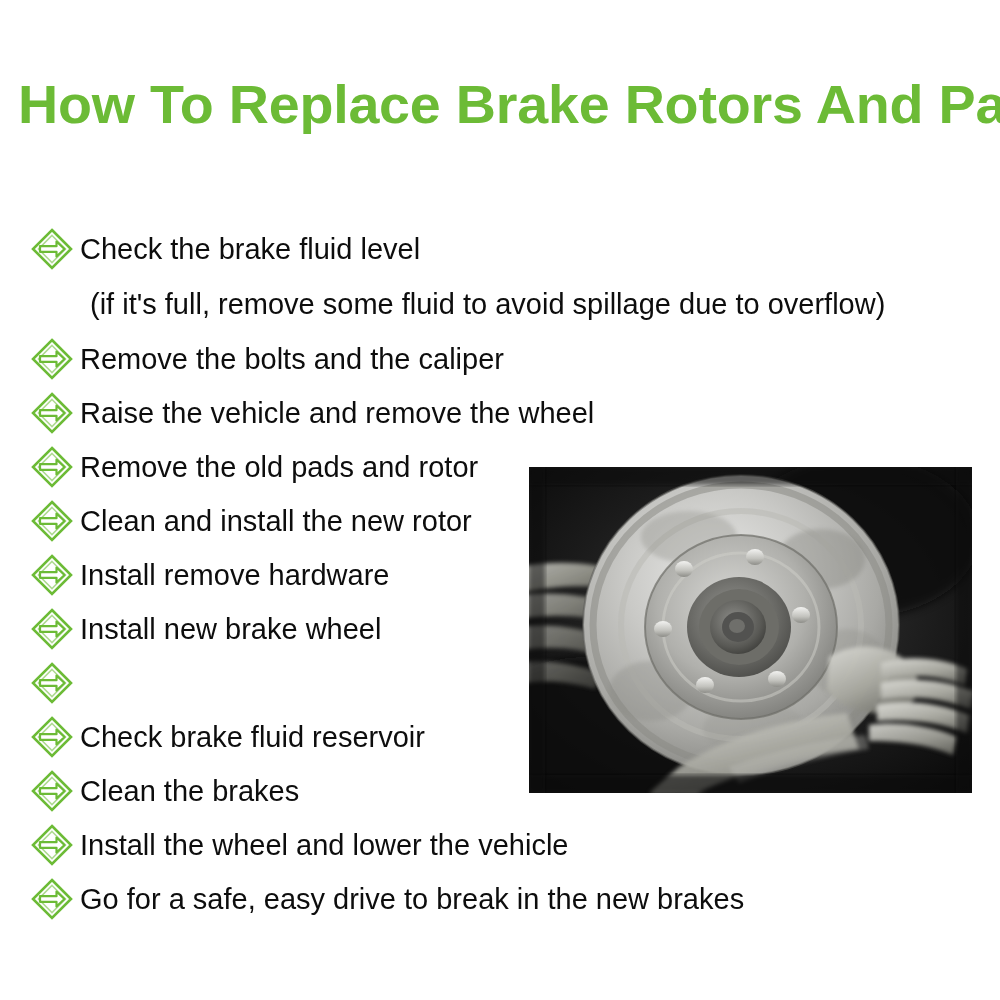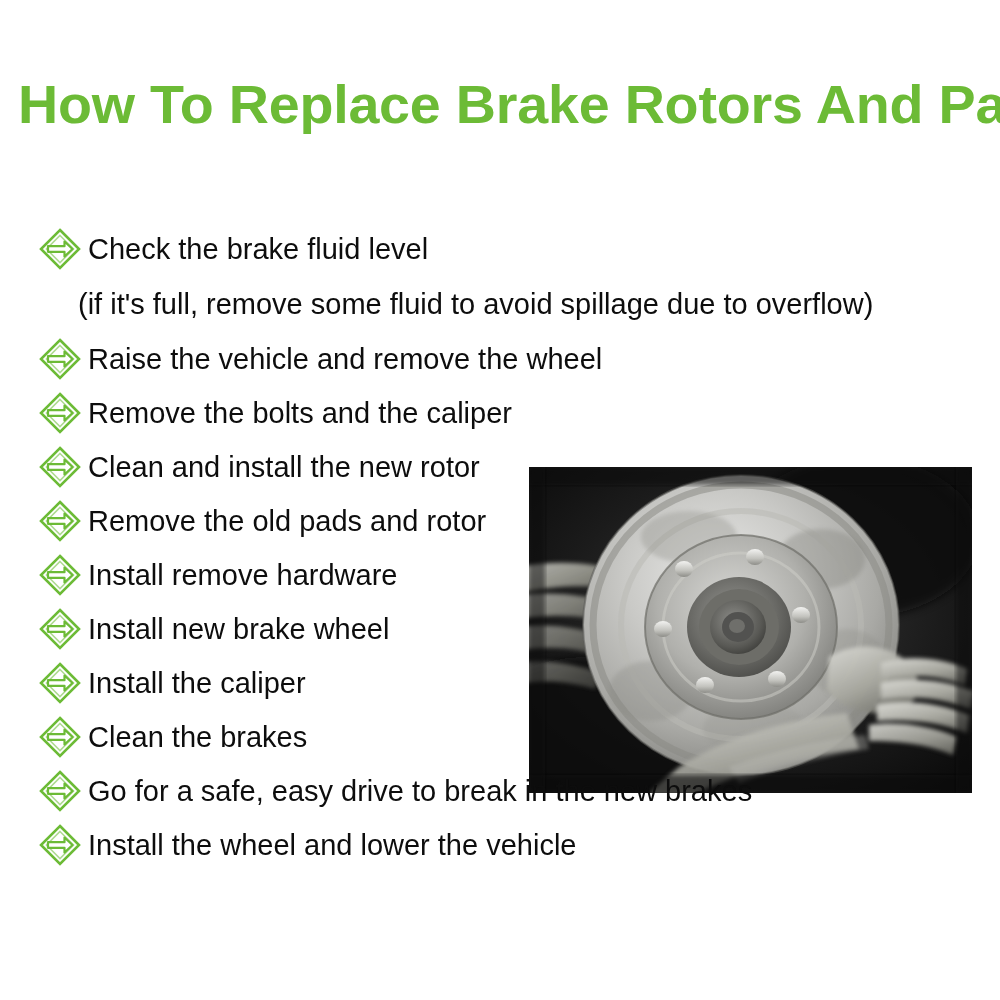--- a/index.html
+++ b/index.html
@@ -32,21 +32,21 @@
     line-height: 64px;
     letter-spacing: -0.2px;
     white-space: nowrap;
     transform: scaleX(1.03);
     transform-origin: left center;
   }
 
   
   .steps {
     position: absolute;
-    left: 16px;
+    left: 8px;
     top: 222px;
     width: 900px;
   }
   .step-row {
     position: relative;
     display: flex;
     align-items: center;
     height: 54px;
     padding-left: 22px;
   }
@@ -69,20 +69,21 @@
     line-height: 34px;
     white-space: nowrap;
   }
   
   .sub-row {
     position: relative;
     display: flex;
     align-items: center;
     height: 56px;
     padding-left: 62px;
+    margin-left: 20px;
   }
   .sub-text {
     color: #0d0d0d;
     font-family: "Liberation Sans", sans-serif;
     font-size: 29px;
     line-height: 34px;
     white-space: nowrap;
   }
 
   
@@ -241,32 +242,43 @@
     </div>
 
     <div class="step-row">
       <span class="bullet">
         <svg viewBox="0 0 44 44" aria-hidden="true">
           <polygon points="22,3 41,22 22,41 3,22" fill="none" stroke="#6CBB36" stroke-width="2.6"></polygon>
           <polygon points="22,8.5 35.5,22 22,35.5 8.5,22" fill="none" stroke="#6CBB36" stroke-width="1.6" opacity="0.55"></polygon>
           <path d="M10 19.2 H26.5 V14.5 L34.5 22 L26.5 29.5 V24.8 H10 Z" fill="none" stroke="#6CBB36" stroke-width="2.2" stroke-linejoin="round"></path>
         </svg>
       </span>
+      <span class="step-text">Remove the bolts and the caliper</span>
+    </div>
+
+    <div class="step-row">
+      <span class="bullet">
+        <svg viewBox="0 0 44 44" aria-hidden="true">
+          <polygon points="22,3 41,22 22,41 3,22" fill="none" stroke="#6CBB36" stroke-width="2.6"></polygon>
+          <polygon points="22,8.5 35.5,22 22,35.5 8.5,22" fill="none" stroke="#6CBB36" stroke-width="1.6" opacity="0.55"></polygon>
+          <path d="M10 19.2 H26.5 V14.5 L34.5 22 L26.5 29.5 V24.8 H10 Z" fill="none" stroke="#6CBB36" stroke-width="2.2" stroke-linejoin="round"></path>
+        </svg>
+      </span>
       <span class="step-text">Raise the vehicle and remove the wheel</span>
     </div>
 
     <div class="step-row">
       <span class="bullet">
         <svg viewBox="0 0 44 44" aria-hidden="true">
           <polygon points="22,3 41,22 22,41 3,22" fill="none" stroke="#6CBB36" stroke-width="2.6"></polygon>
           <polygon points="22,8.5 35.5,22 22,35.5 8.5,22" fill="none" stroke="#6CBB36" stroke-width="1.6" opacity="0.55"></polygon>
           <path d="M10 19.2 H26.5 V14.5 L34.5 22 L26.5 29.5 V24.8 H10 Z" fill="none" stroke="#6CBB36" stroke-width="2.2" stroke-linejoin="round"></path>
         </svg>
       </span>
-      <span class="step-text">Remove the bolts and the caliper</span>
+      <span class="step-text">Remove the old pads and rotor</span>
     </div>
 
     <div class="step-row">
       <span class="bullet">
         <svg viewBox="0 0 44 44" aria-hidden="true">
           <polygon points="22,3 41,22 22,41 3,22" fill="none" stroke="#6CBB36" stroke-width="2.6"></polygon>
           <polygon points="22,8.5 35.5,22 22,35.5 8.5,22" fill="none" stroke="#6CBB36" stroke-width="1.6" opacity="0.55"></polygon>
           <path d="M10 19.2 H26.5 V14.5 L34.5 22 L26.5 29.5 V24.8 H10 Z" fill="none" stroke="#6CBB36" stroke-width="2.2" stroke-linejoin="round"></path>
         </svg>
       </span>
@@ -274,31 +286,20 @@
     </div>
 
     <div class="step-row">
       <span class="bullet">
         <svg viewBox="0 0 44 44" aria-hidden="true">
           <polygon points="22,3 41,22 22,41 3,22" fill="none" stroke="#6CBB36" stroke-width="2.6"></polygon>
           <polygon points="22,8.5 35.5,22 22,35.5 8.5,22" fill="none" stroke="#6CBB36" stroke-width="1.6" opacity="0.55"></polygon>
           <path d="M10 19.2 H26.5 V14.5 L34.5 22 L26.5 29.5 V24.8 H10 Z" fill="none" stroke="#6CBB36" stroke-width="2.2" stroke-linejoin="round"></path>
         </svg>
       </span>
-      <span class="step-text">Remove the old pads and rotor</span>
-    </div>
-
-    <div class="step-row">
-      <span class="bullet">
-        <svg viewBox="0 0 44 44" aria-hidden="true">
-          <polygon points="22,3 41,22 22,41 3,22" fill="none" stroke="#6CBB36" stroke-width="2.6"></polygon>
-          <polygon points="22,8.5 35.5,22 22,35.5 8.5,22" fill="none" stroke="#6CBB36" stroke-width="1.6" opacity="0.55"></polygon>
-          <path d="M10 19.2 H26.5 V14.5 L34.5 22 L26.5 29.5 V24.8 H10 Z" fill="none" stroke="#6CBB36" stroke-width="2.2" stroke-linejoin="round"></path>
-        </svg>
-      </span>
       <span class="step-text">Install remove hardware</span>
     </div>
 
     <div class="step-row">
       <span class="bullet">
         <svg viewBox="0 0 44 44" aria-hidden="true">
           <polygon points="22,3 41,22 22,41 3,22" fill="none" stroke="#6CBB36" stroke-width="2.6"></polygon>
           <polygon points="22,8.5 35.5,22 22,35.5 8.5,22" fill="none" stroke="#6CBB36" stroke-width="1.6" opacity="0.55"></polygon>
           <path d="M10 19.2 H26.5 V14.5 L34.5 22 L26.5 29.5 V24.8 H10 Z" fill="none" stroke="#6CBB36" stroke-width="2.2" stroke-linejoin="round"></path>
         </svg>
@@ -307,51 +308,60 @@
     </div>
 
     <div class="step-row">
       <span class="bullet">
         <svg viewBox="0 0 44 44" aria-hidden="true">
           <polygon points="22,3 41,22 22,41 3,22" fill="none" stroke="#6CBB36" stroke-width="2.6"></polygon>
           <polygon points="22,8.5 35.5,22 22,35.5 8.5,22" fill="none" stroke="#6CBB36" stroke-width="1.6" opacity="0.55"></polygon>
           <path d="M10 19.2 H26.5 V14.5 L34.5 22 L26.5 29.5 V24.8 H10 Z" fill="none" stroke="#6CBB36" stroke-width="2.2" stroke-linejoin="round"></path>
         </svg>
       </span>
-      <span class="step-text">Install the caliper</span>
-    </div>
-
+    </div>
+
+    <div class="step-row">
+      <span class="bullet">
+        <svg viewBox="0 0 44 44" aria-hidden="true">
+          <polygon points="22,3 41,22 22,41 3,22" fill="none" stroke="#6CBB36" stroke-width="2.6"></polygon>
+          <polygon points="22,8.5 35.5,22 22,35.5 8.5,22" fill="none" stroke="#6CBB36" stroke-width="1.6" opacity="0.55"></polygon>
+          <path d="M10 19.2 H26.5 V14.5 L34.5 22 L26.5 29.5 V24.8 H10 Z" fill="none" stroke="#6CBB36" stroke-width="2.2" stroke-linejoin="round"></path>
+        </svg>
+      </span>
+      <span class="step-text">Check brake fluid reservoir</span>
+    </div>
 
     <div class="step-row">
       <span class="bullet">
         <svg viewBox="0 0 44 44" aria-hidden="true">
           <polygon points="22,3 41,22 22,41 3,22" fill="none" stroke="#6CBB36" stroke-width="2.6"></polygon>
           <polygon points="22,8.5 35.5,22 22,35.5 8.5,22" fill="none" stroke="#6CBB36" stroke-width="1.6" opacity="0.55"></polygon>
           <path d="M10 19.2 H26.5 V14.5 L34.5 22 L26.5 29.5 V24.8 H10 Z" fill="none" stroke="#6CBB36" stroke-width="2.2" stroke-linejoin="round"></path>
         </svg>
       </span>
       <span class="step-text">Clean the brakes</span>
     </div>
 
     <div class="step-row">
       <span class="bullet">
         <svg viewBox="0 0 44 44" aria-hidden="true">
           <polygon points="22,3 41,22 22,41 3,22" fill="none" stroke="#6CBB36" stroke-width="2.6"></polygon>
           <polygon points="22,8.5 35.5,22 22,35.5 8.5,22" fill="none" stroke="#6CBB36" stroke-width="1.6" opacity="0.55"></polygon>
           <path d="M10 19.2 H26.5 V14.5 L34.5 22 L26.5 29.5 V24.8 H10 Z" fill="none" stroke="#6CBB36" stroke-width="2.2" stroke-linejoin="round"></path>
         </svg>
       </span>
+      <span class="step-text">Install the wheel and lower the vehicle</span>
+    </div>
+
+    <div class="step-row">
+      <span class="bullet">
+        <svg viewBox="0 0 44 44" aria-hidden="true">
+          <polygon points="22,3 41,22 22,41 3,22" fill="none" stroke="#6CBB36" stroke-width="2.6"></polygon>
+          <polygon points="22,8.5 35.5,22 22,35.5 8.5,22" fill="none" stroke="#6CBB36" stroke-width="1.6" opacity="0.55"></polygon>
+          <path d="M10 19.2 H26.5 V14.5 L34.5 22 L26.5 29.5 V24.8 H10 Z" fill="none" stroke="#6CBB36" stroke-width="2.2" stroke-linejoin="round"></path>
+        </svg>
+      </span>
       <span class="step-text">Go for a safe, easy drive to break in the new brakes</span>
-    </div>
-
-    <div class="step-row">
-      <span class="bullet">
-        <svg viewBox="0 0 44 44" aria-hidden="true">
-          <polygon points="22,3 41,22 22,41 3,22" fill="none" stroke="#6CBB36" stroke-width="2.6"></polygon>
-          <polygon points="22,8.5 35.5,22 22,35.5 8.5,22" fill="none" stroke="#6CBB36" stroke-width="1.6" opacity="0.55"></polygon>
-          <path d="M10 19.2 H26.5 V14.5 L34.5 22 L26.5 29.5 V24.8 H10 Z" fill="none" stroke="#6CBB36" stroke-width="2.2" stroke-linejoin="round"></path>
-        </svg>
-      </span>
-      <span class="step-text">Install the wheel and lower the vehicle</span>
     </div>
 
   </div>
 </div>
 
 </body></html>

